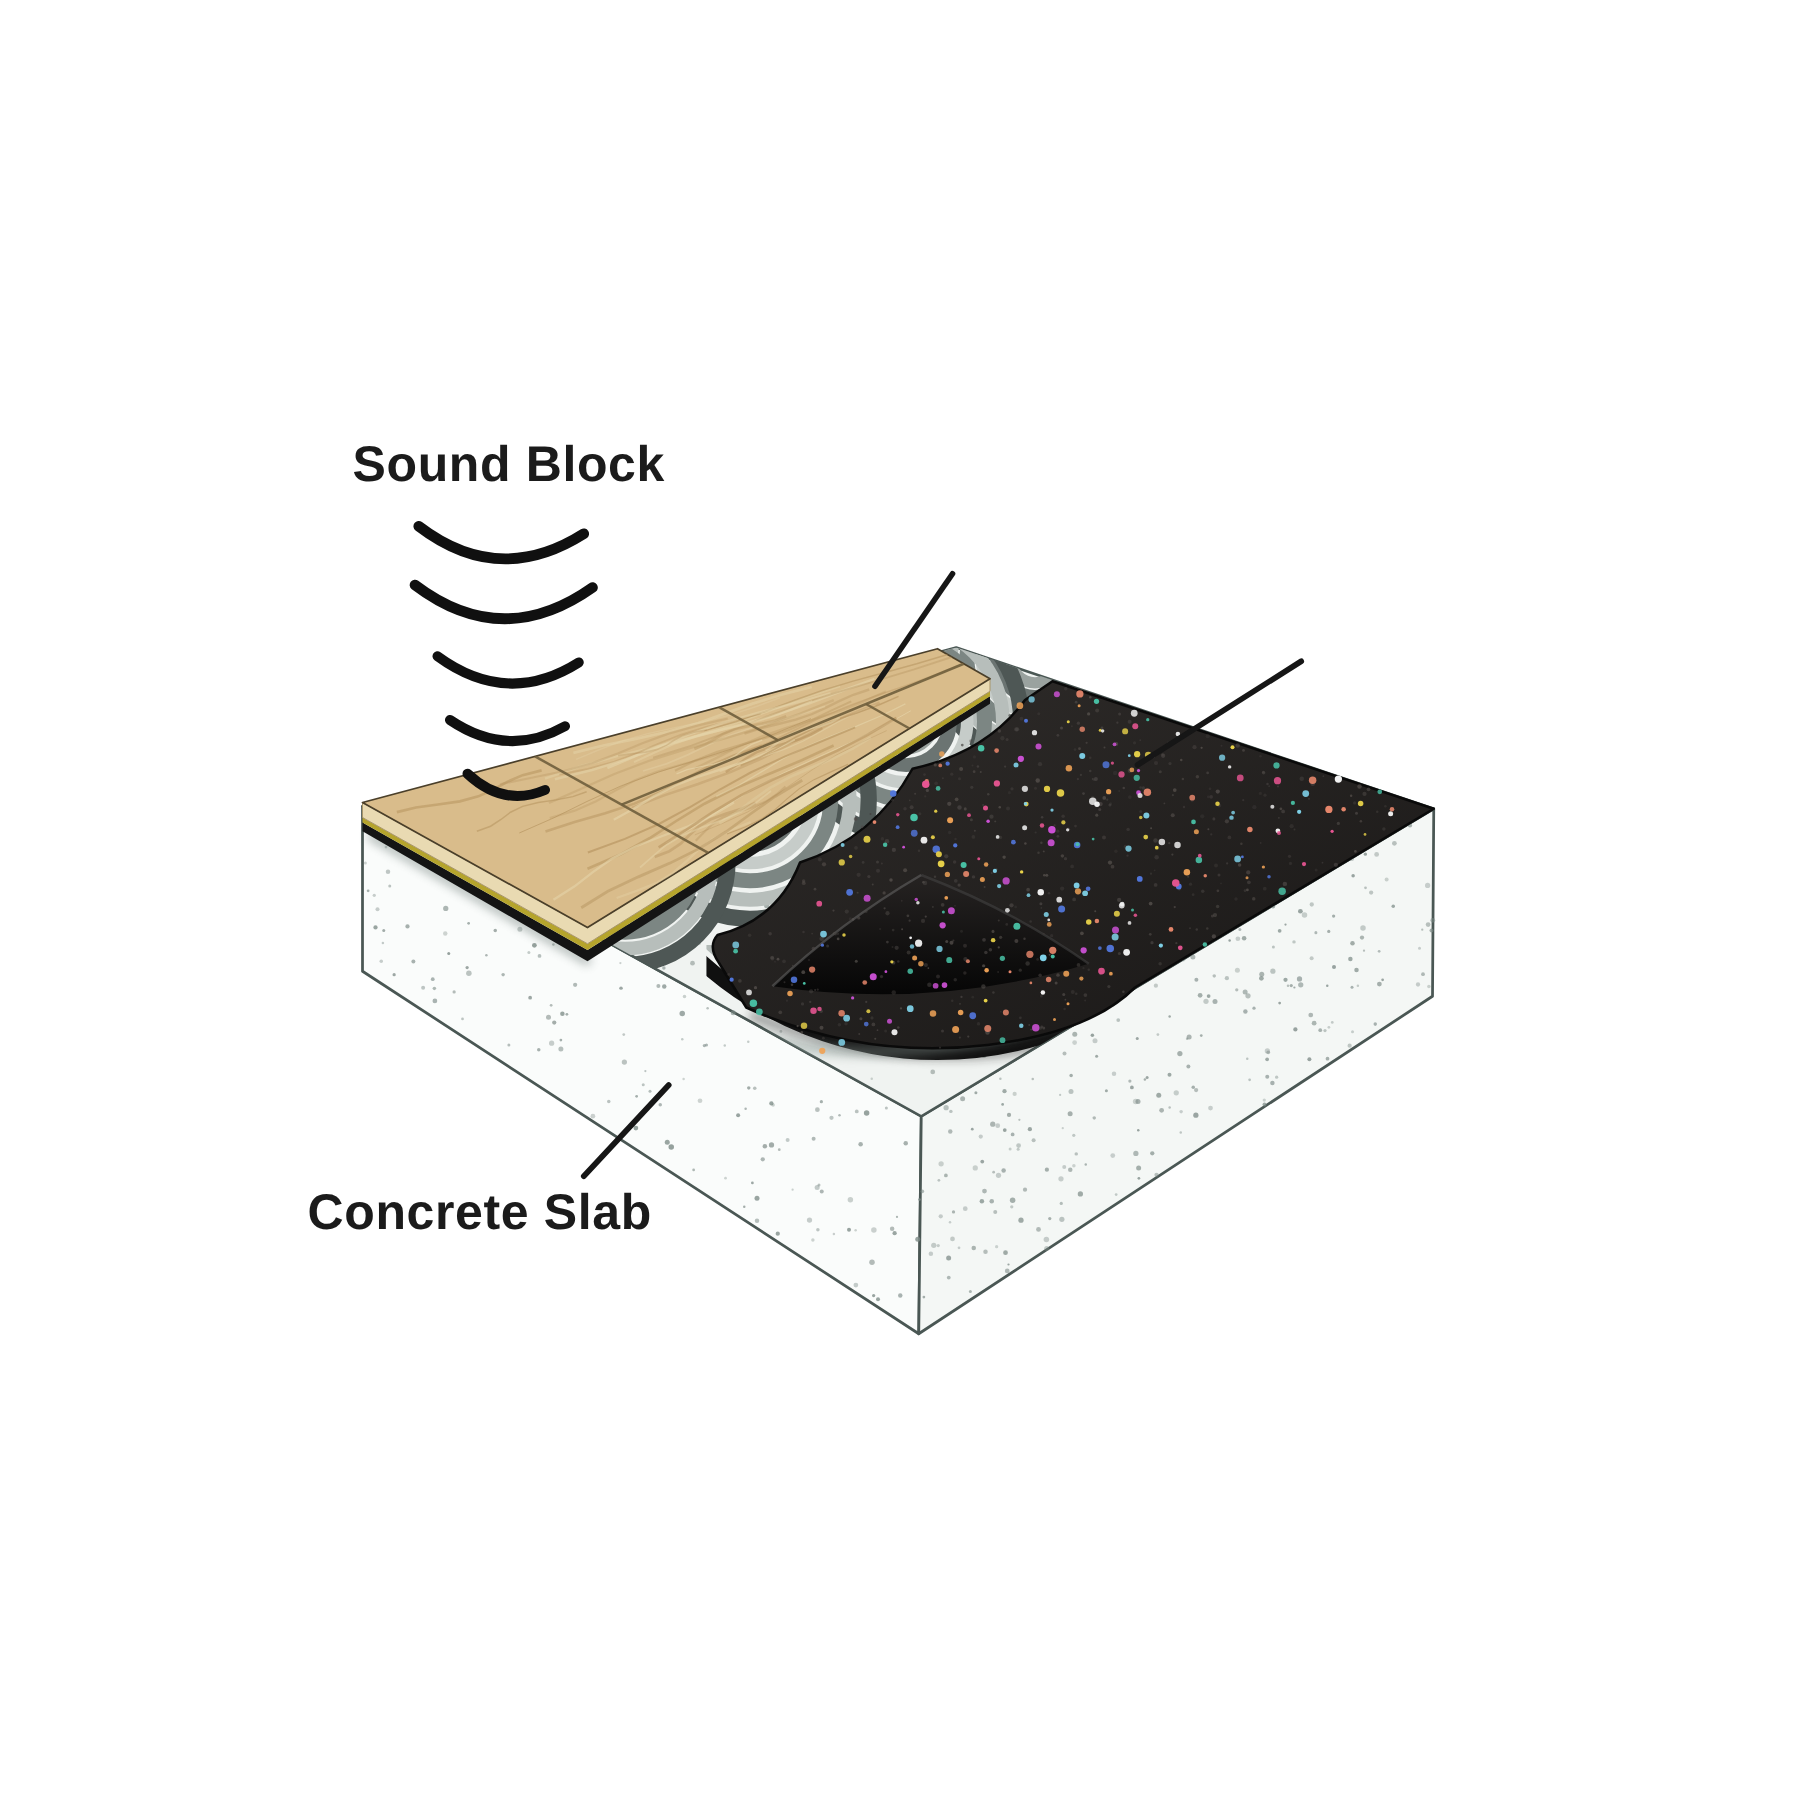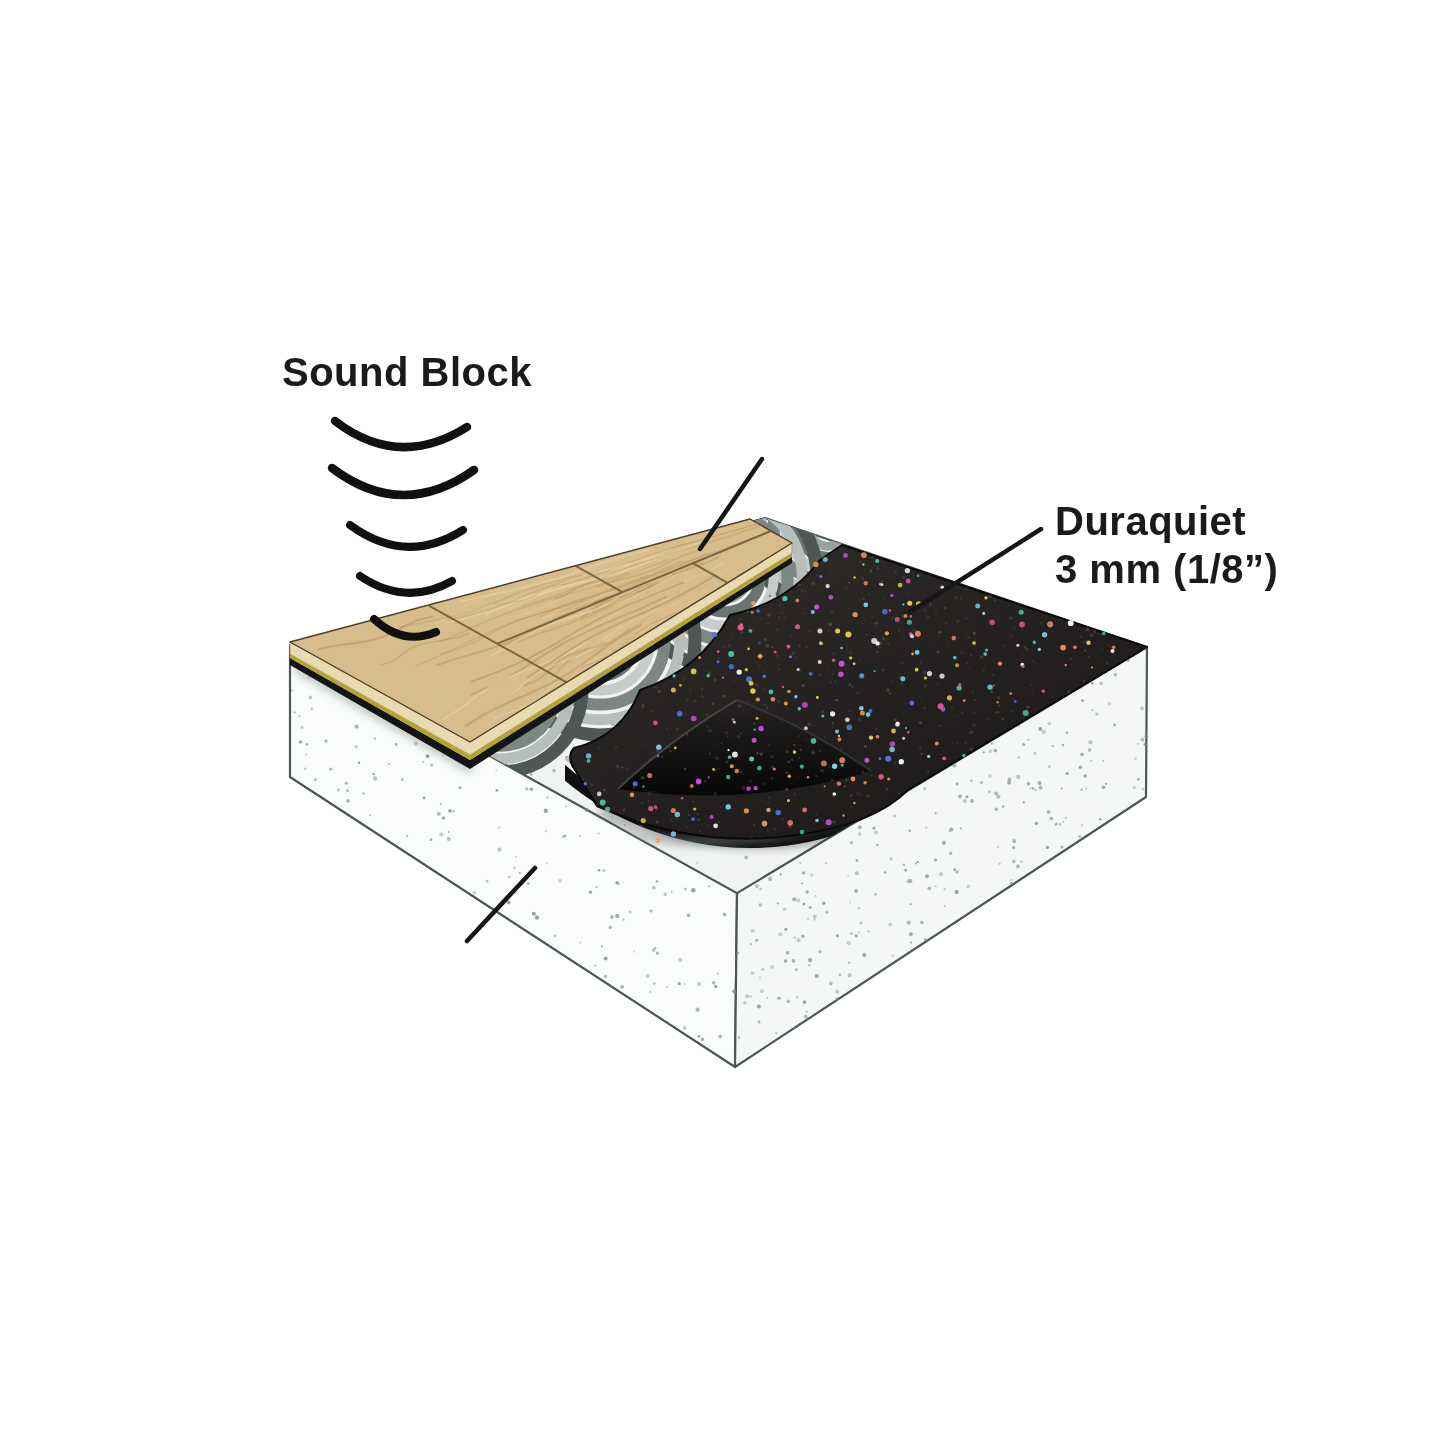--- a/index.html
+++ b/index.html
@@ -1342,17 +1342,14 @@
           <stop offset="1" stop-color="#1b1918"></stop>
         </linearGradient>
         <linearGradient id="tentGrad" x1="0" y1="0" x2="0" y2="1">
           <stop offset="0" stop-color="#262322"></stop>
           <stop offset="1" stop-color="#060606"></stop>
         </linearGradient>
       </defs>
     </svg>
 
   <div class="label" id="lbl-sound">Sound Block</div>
-  <div class="label" id="lbl-dq">
-    <div>Duraquiet</div>
-    <div>3 mm (1/8”)</div>
-  </div>
+  <div class="label" id="lbl-slab">Concrete Slab</div>
 </div>
 
 </body></html>

